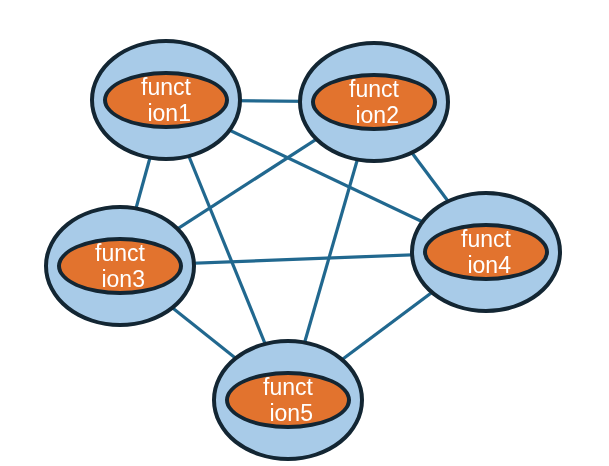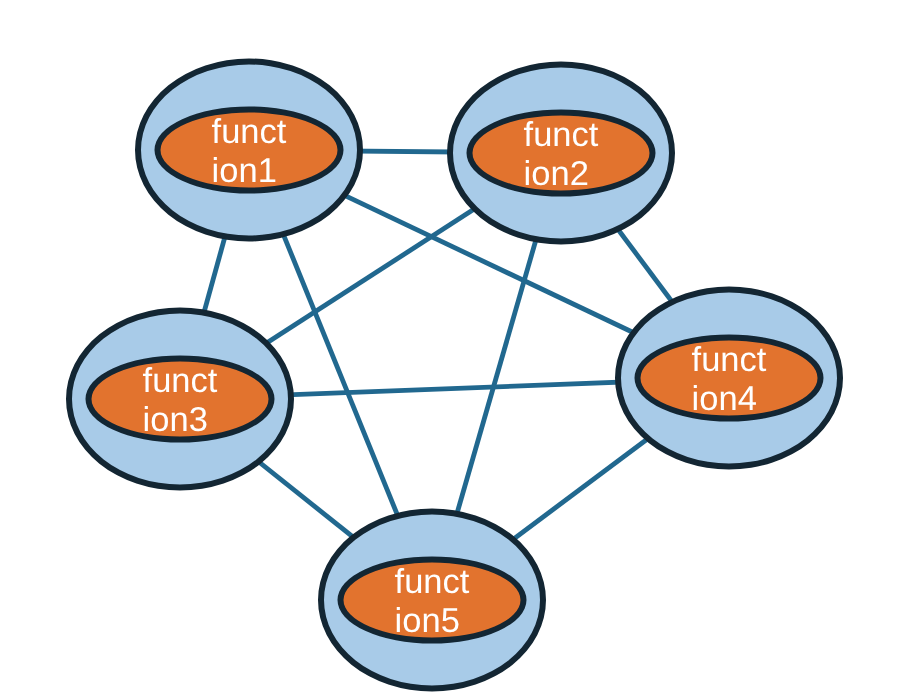--- a/index.html
+++ b/index.html
@@ -52,21 +52,21 @@
     border-radius: 50%;
     background: var(--inner-fill, #e2732e);
     display: flex;
     align-items: center;
     justify-content: center;
   }
   .node-label {
     color: var(--label-text, #ffffff);
     font-size: 23px;
     line-height: 26px;
-    text-align: left;
+    text-align: right;
     white-space: nowrap;
     user-select: none;
   }
 </style>
 </head>
 <body>
 
 <div id="canvas" style="--background: #ffffff; --node-fill: #a8cbe8; --node-border: #132633; --inner-fill: #e2732e; --inner-border: #132633; --edge: #21688f; --label-text: #ffffff;">
 
   <svg id="edges" xmlns="http://www.w3.org/2000/svg">

